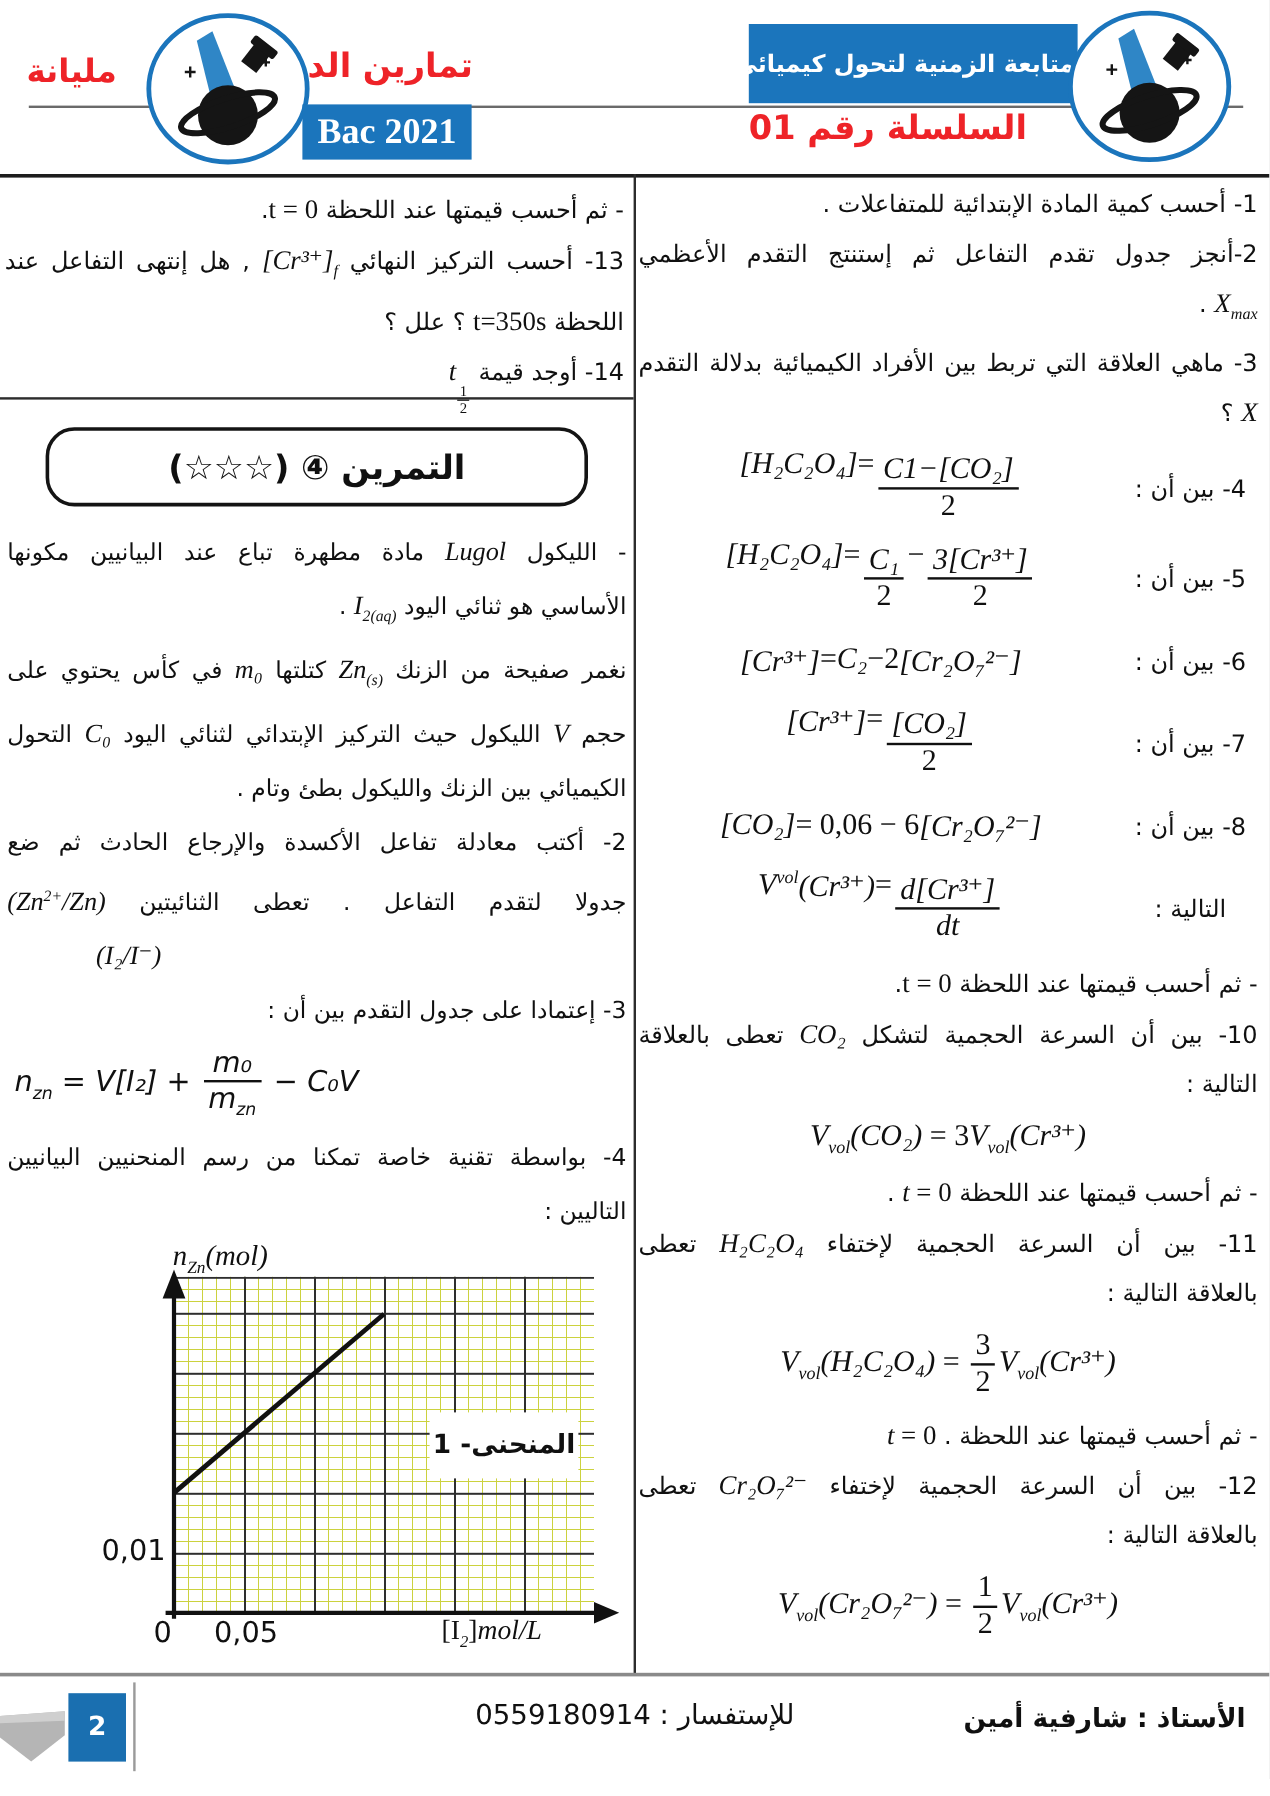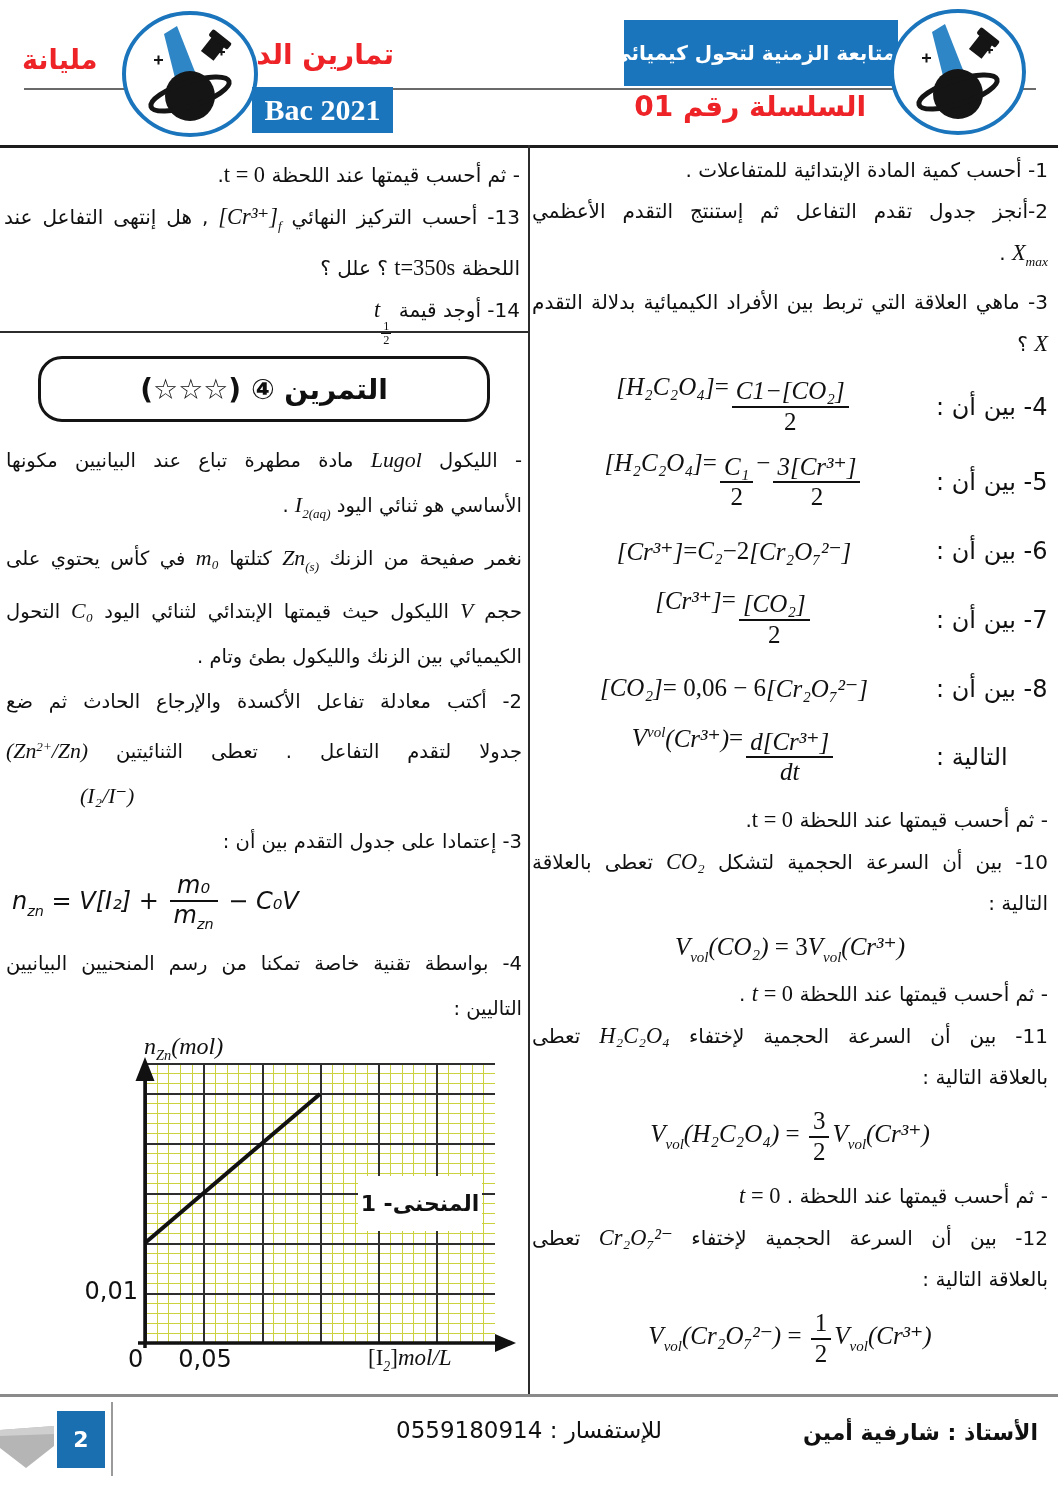--- a/index.html
+++ b/index.html
@@ -22,42 +22,42 @@
 
   
   .hairline{position:absolute;left:24px;width:1012px;top:88px;height:2px;background:#6a6a6a}
   .t-support{position:absolute;left:222px;top:38px;width:172px;font-size:28px;font-weight:bold;color:#ee2328;direction:rtl;text-align:left;white-space:nowrap}
   .t-city{position:absolute;left:22px;top:44px;font-size:27px;font-weight:bold;color:#ee2328;direction:rtl;white-space:nowrap}
   .bacbox{position:absolute;left:252px;top:87px;width:141px;height:46px;background:#1b75bc;color:#fff;
           font-family:"Liberation Serif","DejaVu Serif",serif;font-weight:bold;font-size:30px;
           display:flex;align-items:center;justify-content:center}
   .titlebox{position:absolute;left:624px;top:20px;width:274px;height:66px;background:#1b75bc;color:#fff;
           font-size:20px;font-weight:bold;direction:rtl;display:flex;align-items:center;justify-content:center;white-space:nowrap}
-  .series{position:absolute;left:624px;top:90px;width:242px;text-align:right;font-size:28px;font-weight:bold;color:#ee2328;direction:rtl;white-space:nowrap}
+  .series{position:absolute;left:624px;top:90px;width:242px;text-align:left;font-size:28px;font-weight:bold;color:#ee2328;direction:rtl;white-space:nowrap}
   .logo{position:absolute;width:140px;height:132px}
   .logo-l{left:120px;top:8px}
   .logo-r{left:888px;top:6px}
   .rule-top{position:absolute;left:0;width:1058px;top:145px;height:3px;background:#1d1d1d}
   .vdiv{position:absolute;left:528px;top:145px;width:2px;height:1250px;background:#2c2c2c}
   .hr-left{position:absolute;left:0;top:331px;width:528px;height:2px;background:#2c2c2c}
 
   
   .col{position:absolute;direction:rtl}
   .rc{left:532px;top:150px;width:516px;font-size:20px}
   .rc .tline{line-height:41px;text-align:right}
   .lt{left:4px;top:154px;width:516px;font-size:20px}
   .lt .tline{line-height:42px;text-align:right}
   .lm{left:2px;top:342px;width:524px;font-size:19.5px}
   .lm .tline{line-height:45px;text-align:right;padding:0 4px}
   .just{text-align:center;text-align-last:justify}
   .tline{white-space:nowrap}
 
   .eqrow{display:flex;direction:ltr;align-items:center;margin:8px 0;min-height:54px}
   .eqmath{flex:1;display:flex;justify-content:center;font-size:25px}
-  .eqlabel{direction:rtl;font-size:24px;width:112px;text-align:left;white-space:nowrap}
+  .eqlabel{direction:rtl;font-size:20px;width:112px;text-align:center;white-space:nowrap}
   .mathcenter{direction:ltr;text-align:center;font-size:25px;margin:5px 0;line-height:1.4}
   .mathline{direction:ltr;text-align:left;padding-left:10px;font-size:24px;line-height:1.5;margin:4px 0}
   .mleft{text-align:left !important;padding-left:78px !important}
 
   .exbox{width:446px;height:60px;margin:14px auto 16px;border:3px solid #141414;border-radius:24px;
          display:flex;align-items:center;justify-content:center;font-size:28px;font-weight:bold;direction:rtl}
 
   
   .graph{position:relative;width:444px;height:352px;margin:8px 0 0 38px;direction:ltr}
   .grid{position:absolute;left:63px;top:24px;width:350px;height:280px;
@@ -239,21 +239,21 @@
             <span class="fn">1</span>
             <span class="fd">2</span>
           </span></span></div>
   </div>
 
   <div class="col lm">
     <div class="exbox">التمرين ④ (☆☆☆)</div>
     <div class="tline just"><span class="ar">- الليكول </span><span class="m math" dir="ltr"><span class="mi">Lugol</span></span><span class="ar"> مادة مطهرة تباع عند البيانيين مكونها</span></div>
     <div class="tline"><span class="ar">الأساسي هو ثنائي اليود </span><span class="m math" dir="ltr"><span class="mi">I</span><span class="msub">2(aq)</span></span><span class="ar"> .</span></div>
     <div class="tline just"><span class="ar">نغمر صفيحة من الزنك </span><span class="m math" dir="ltr"><span class="mi">Zn</span><span class="msub">(s)</span></span><span class="ar"> كتلتها </span><span class="m math" dir="ltr"><span class="mi">m₀</span></span><span class="ar"> في كأس يحتوي على</span></div>
-    <div class="tline just"><span class="ar">حجم </span><span class="m math" dir="ltr"><span class="mi">V</span></span><span class="ar"> الليكول حيث قيمتها الإبتدائي لثنائي اليود </span><span class="m math" dir="ltr"><span class="mi">C₀</span></span><span class="ar"> التحول</span></div>
+    <div class="tline just"><span class="ar">حجم </span><span class="m math" dir="ltr"><span class="mi">V</span></span><span class="ar"> الليكول حيث التركيز الإبتدائي لثنائي اليود </span><span class="m math" dir="ltr"><span class="mi">C₀</span></span><span class="ar"> التحول</span></div>
     <div class="tline">الكيميائي بين الزنك والليكول بطئ وتام .</div>
     <div class="tline just">2- أكتب معادلة تفاعل الأكسدة والإرجاع الحادث ثم ضع</div>
     <div class="tline just"><span class="ar">جدولا لتقدم التفاعل . تعطى الثنائيتين </span><span class="m math" dir="ltr"><span class="mi">(Zn</span><span class="msup">2+</span><span class="mi">/Zn)</span></span></div>
     <div class="tline mleft"><span class="m math" dir="ltr"><span class="mi">(I₂/I⁻)</span></span></div>
     <div class="tline">3- إعتمادا على جدول التقدم بين أن :</div>
     <div class="mathline"><span class="mi">n</span><span class="msub">zn</span><span class="mr"> = </span><span class="mi">V[I₂] + </span><span class="frac">
           <span class="fn"><span class="mi">m₀</span></span>
           <span class="fd"><span class="mi">m</span><span class="msub">zn</span></span>
         </span><span class="mi"> − C₀V</span></div>
     <div class="tline just">4- بواسطة تقنية خاصة تمكنا من رسم المنحنيين البيانيين</div>

